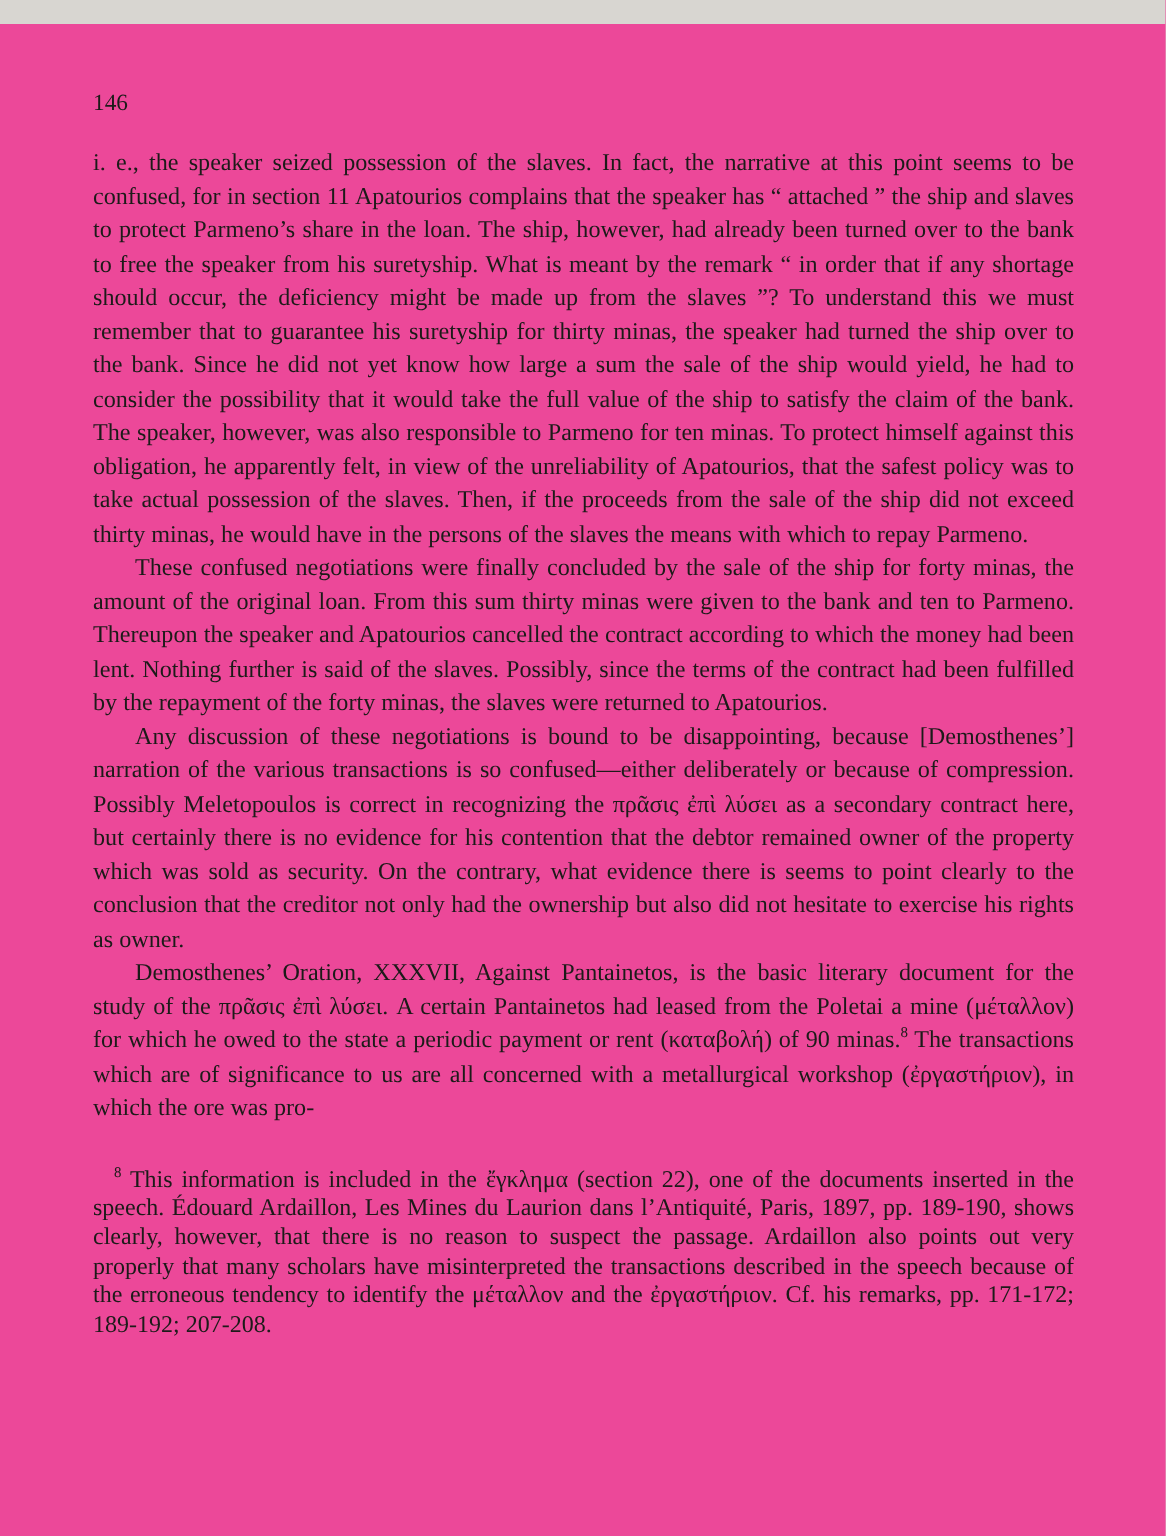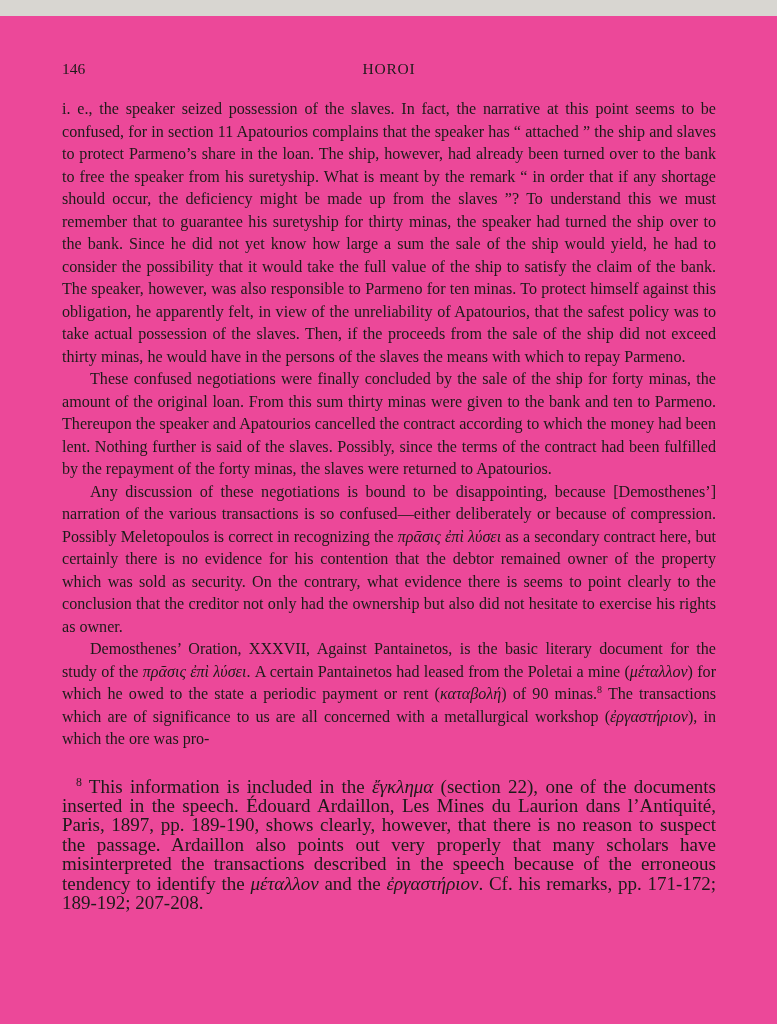--- a/index.html
+++ b/index.html
@@ -33,44 +33,43 @@
 
   .body-text {
     font-size: 16.1px;
     line-height: 22.5px;
     text-align: justify;
   }
   .para { margin: 0; }
   .para.indent { text-indent: 28px; }
 
   .it { }
-  .greek { font-style: italic; }
+  .greek { }
 
   sup {
     font-size: 0.62em;
     line-height: 0;
     vertical-align: super;
   }
 
   .footnote {
     margin-top: 26px;
-    font-size: 19px;
+    font-size: 16px;
     line-height: 19.4px;
     text-align: justify;
     text-indent: 14px;
   }
 </style>
 </head>
 <body>
 
 <div class="page">
 
   <div class="header">
     <span class="page-num">146</span>
-    <span class="running-head">HOROI</span>
   </div>
 
   <div class="body-text">
     <p class="para"><span>i. e., the speaker seized possession of the slaves. In fact, the narrative at this point seems to be confused, for in section 11 Apatourios complains that the speaker has “ attached ” the ship and slaves to protect Parmeno’s share in the loan. The ship, however, had already been turned over to the bank to free the speaker from his suretyship. What is meant by the remark “ in order that if any shortage should occur, the deficiency might be made up from the slaves ”? To understand this we must remember that to guarantee his suretyship for thirty minas, the speaker had turned the ship over to the bank. Since he did not yet know how large a sum the sale of the ship would yield, he had to consider the possibility that it would take the full value of the ship to satisfy the claim of the bank. The speaker, however, was also responsible to Parmeno for ten minas. To protect himself against this obligation, he apparently felt, in view of the unreliability of Apatourios, that the safest policy was to take actual possession of the slaves. Then, if the proceeds from the sale of the ship did not exceed thirty minas, he would have in the persons of the slaves the means with which to repay Parmeno.</span></p>
     <p class="para indent"><span>These confused negotiations were finally concluded by the sale of the ship for forty minas, the amount of the original loan. From this sum thirty minas were given to the bank and ten to Parmeno. Thereupon the speaker and Apatourios cancelled the contract according to which the money had been lent. Nothing further is said of the slaves. Possibly, since the terms of the contract had been fulfilled by the repayment of the forty minas, the slaves were returned to Apatourios.</span></p>
     <p class="para indent"><span>Any discussion of these negotiations is bound to be disappointing, because [Demosthenes’] narration of the various transactions is so confused—either deliberately or because of compression. Possibly Meletopoulos is correct in recognizing the </span><span class="greek">πρᾶσις ἐπὶ λύσει</span><span> as a secondary contract here, but certainly there is no evidence for his contention that the debtor remained owner of the property which was sold as security. On the contrary, what evidence there is seems to point clearly to the conclusion that the creditor not only had the ownership but also did not hesitate to exercise his rights as owner.</span></p>
     <p class="para indent"><span>Demosthenes’ Oration, XXXVII, </span><span class="it">Against Pantainetos</span><span>, is the basic literary document for the study of the </span><span class="greek">πρᾶσις ἐπὶ λύσει</span><span>. A certain Pantainetos had leased from the </span><span class="it">Poletai</span><span> a mine (</span><span class="greek">μέταλλον</span><span>) for which he owed to the state a periodic payment or rent (</span><span class="greek">καταβολή</span><span>) of 90 minas.</span><sup>8</sup><span> The transactions which are of significance to us are all concerned with a metallurgical workshop (</span><span class="greek">ἐργαστήριον</span><span>), in which the ore was pro-</span></p>
   </div>
 
   <div class="footnote"><sup>8</sup><span> This information is included in the </span><span class="greek">ἔγκλημα</span><span> (section 22), one of the documents inserted in the speech. Édouard Ardaillon, </span><span class="it">Les Mines du Laurion dans l’Antiquité</span><span>, Paris, 1897, pp. 189-190, shows clearly, however, that there is no reason to suspect the passage. Ardaillon also points out very properly that many scholars have misinterpreted the transactions described in the speech because of the erroneous tendency to identify the </span><span class="greek">μέταλλον</span><span> and the </span><span class="greek">ἐργαστήριον</span><span>. Cf. his remarks, pp. 171-172; 189-192; 207-208.</span></div>

